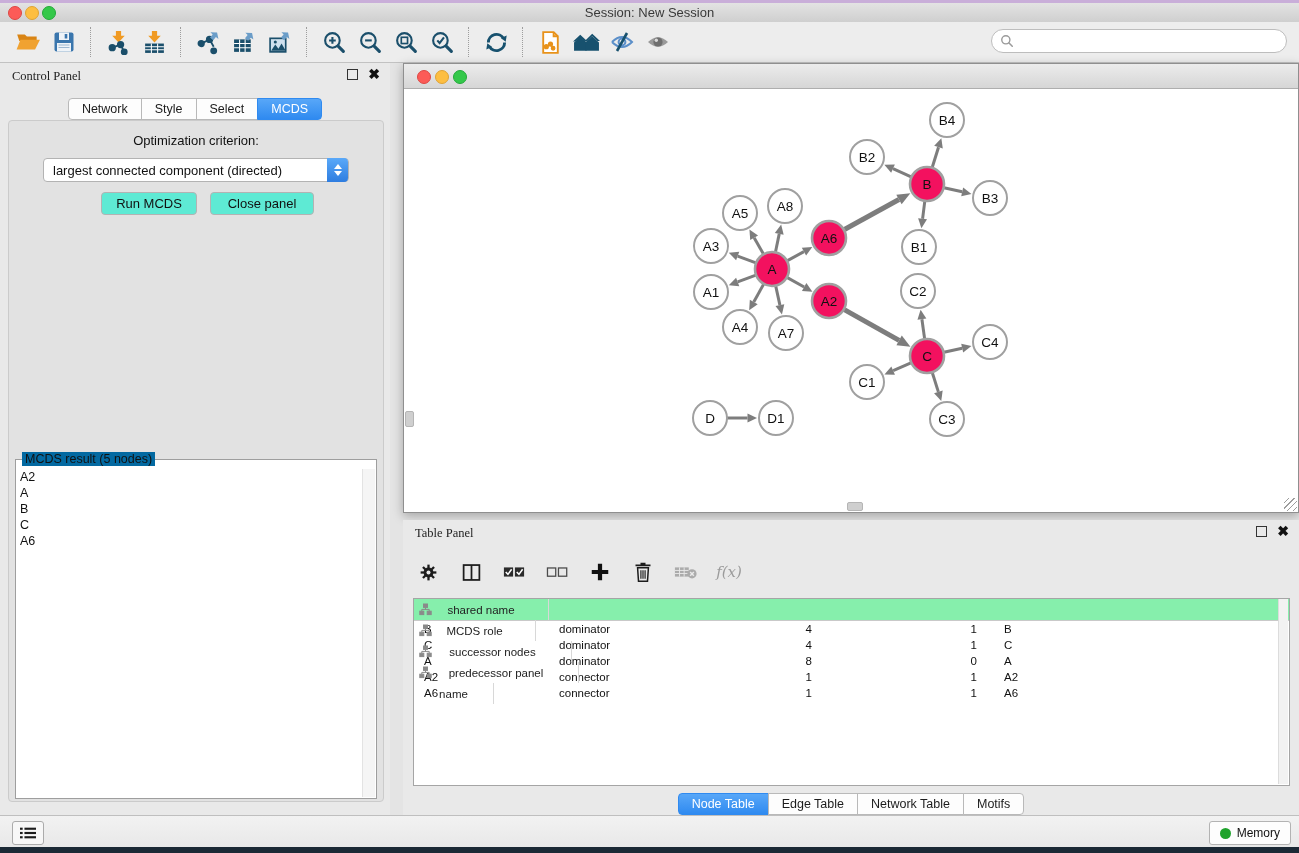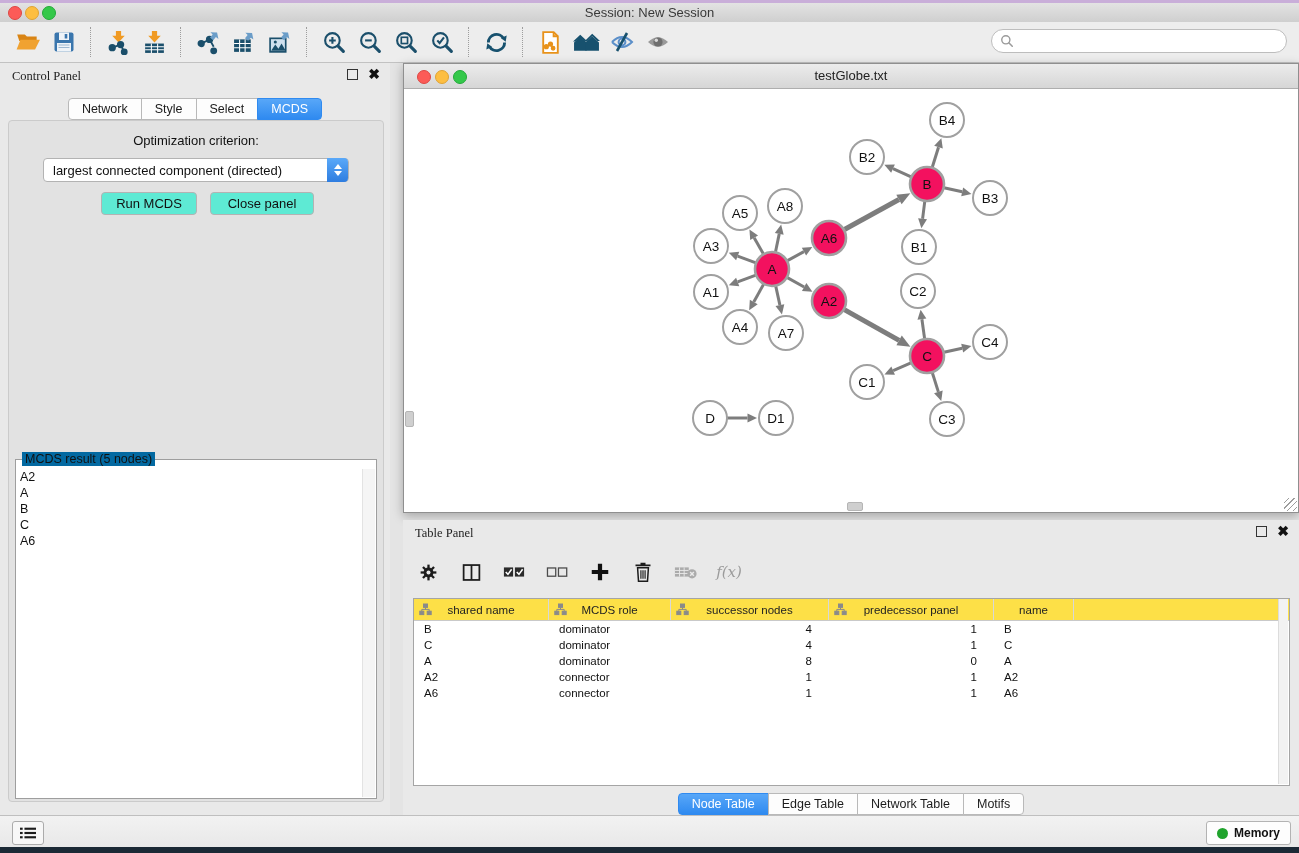--- a/index.html
+++ b/index.html
@@ -58,32 +58,32 @@
   #graph-area{position:absolute;left:0;top:24px;width:894px;height:424px;}
   #net-vthumb{position:absolute;left:1px;top:347px;width:7px;height:14px;background:#cfcfcf;border:1px solid #b5b5b5;border-radius:2px;}
   #net-hthumb{position:absolute;left:443px;bottom:1px;width:14px;height:7px;background:#cfcfcf;border:1px solid #b5b5b5;border-radius:2px;}
   #net-grip{position:absolute;right:1px;bottom:1px;width:13px;height:13px;background:
     repeating-linear-gradient(135deg,transparent 0 3px,#9d9d9d 3px 4px);}
   
   #table-panel{left:403px;top:520px;width:896px;height:295px;background:#e9e9e9;box-sizing:border-box;}
   #tp-toolbar{position:absolute;left:12px;top:32px;height:40px;display:flex;align-items:center;gap:17px;}
   .tp-ic{width:26px;height:26px;display:flex;align-items:center;justify-content:center;}
   #table-area{position:absolute;left:10px;top:78px;width:877px;height:188px;background:#fff;border:1px solid #a5a5a5;box-sizing:border-box;}
-  #table-header-row{display:flex;height:21px;background:#fde047;border-bottom:1px solid #c9c9c9;}
+  #table-header-row{display:flex;height:21px;background:#86efac;border-bottom:1px solid #c9c9c9;flex-direction:column;}
   .th{position:relative;height:21px;border-right:1px solid #d8d8d8;box-sizing:border-box;display:flex;align-items:center;justify-content:center;flex:0 0 auto;}
   .th .hdr-ic{position:absolute;left:5px;top:4px;}
   .th-label{font-size:11.5px;color:#222;}
   .tr{display:flex;height:16px;}
   .td{font-size:11.5px;color:#111;line-height:16px;box-sizing:border-box;flex:0 0 auto;white-space:nowrap;overflow:hidden;}
   .td.left{padding-left:10px;text-align:left;}
   .td.right{padding-right:17px;text-align:right;}
   #table-vscroll{position:absolute;right:1px;top:0;width:9px;bottom:1px;background:#f2f2f2;border-left:1px solid #dcdcdc;}
   #table-tabs{position:absolute;left:0;right:0;top:273px;display:flex;justify-content:center;}
   
-  #status-bar{left:0;top:815px;width:1299px;height:32px;background:linear-gradient(#f2f2f2,#e8e8e8);border-top:1px solid #bfbfbf;font-weight:bold;}
+  #status-bar{left:0;top:815px;width:1299px;height:32px;background:linear-gradient(#f2f2f2,#e8e8e8);border-top:1px solid #bfbfbf;}
   #list-btn{position:absolute;left:12px;top:5px;width:30px;height:22px;background:#f7f7f7;border:1px solid #ababab;border-radius:3px;display:flex;align-items:center;justify-content:center;}
   #memory-btn{position:absolute;right:8px;top:5px;height:22px;background:#fdfdfd;border:1px solid #b3b3b3;border-radius:3px;display:flex;align-items:center;padding:0 10px;gap:6px;font-size:12px;color:#111;}
   #memory-dot{width:11px;height:11px;border-radius:50%;background:#1fa32c;}
   #desktop-bottom{left:0;top:847px;width:1299px;height:6px;background:#1b2935;}
   svg{display:block;}
 </style>
 </head>
 <body>
 
 <div id="top-strip" class="abs"></div>
@@ -279,21 +279,20 @@
       <div id="mcds-scroll"></div>
     </div>
   </div>
 </div>
 
 <div id="net-window" class="abs">
   <div id="net-titlebar">
     <span class="tl r"></span>
     <span class="tl y"></span>
     <span class="tl g"></span>
-    <div id="net-title">testGlobe.txt</div>
   </div>
   <div id="graph-area">
     <svg id="graph-svg" width="894" height="424">
         <line x1="353.9645407040931" y1="186.29205842304685" x2="333.6673726622231" y2="193.94508899621096" stroke="#7d7d7d" stroke-width="3"></line>
         <polygon points="324.77824844148205,197.29672599747397 332.07975513530903,189.7344512074389 335.2549901891372,198.15572678498302" fill="#7d7d7d"></polygon>
         <line x1="381.0797567807822" y1="188.34302135061458" x2="400.1484621165138" y2="199.0482594338323" stroke="#7d7d7d" stroke-width="3"></line>
         <polygon points="408.4323080776759,203.69883962255486 397.94555571132946,202.97218646806698 402.3513685216982,195.12433239959762" fill="#7d7d7d"></polygon>
         <line x1="353.9645407040931" y1="175.70794157695315" x2="333.6673726622231" y2="168.05491100378904" stroke="#7d7d7d" stroke-width="3"></line>
         <polygon points="324.77824844148205,164.70327400252603 335.2549901891372,163.84427321501698 332.07975513530903,172.2655487925611" fill="#7d7d7d"></polygon>
         <line x1="360.75383985633" y1="194.13366526040193" x2="349.76770427297305" y2="214.04603600523635" stroke="#7d7d7d" stroke-width="3"></line>

